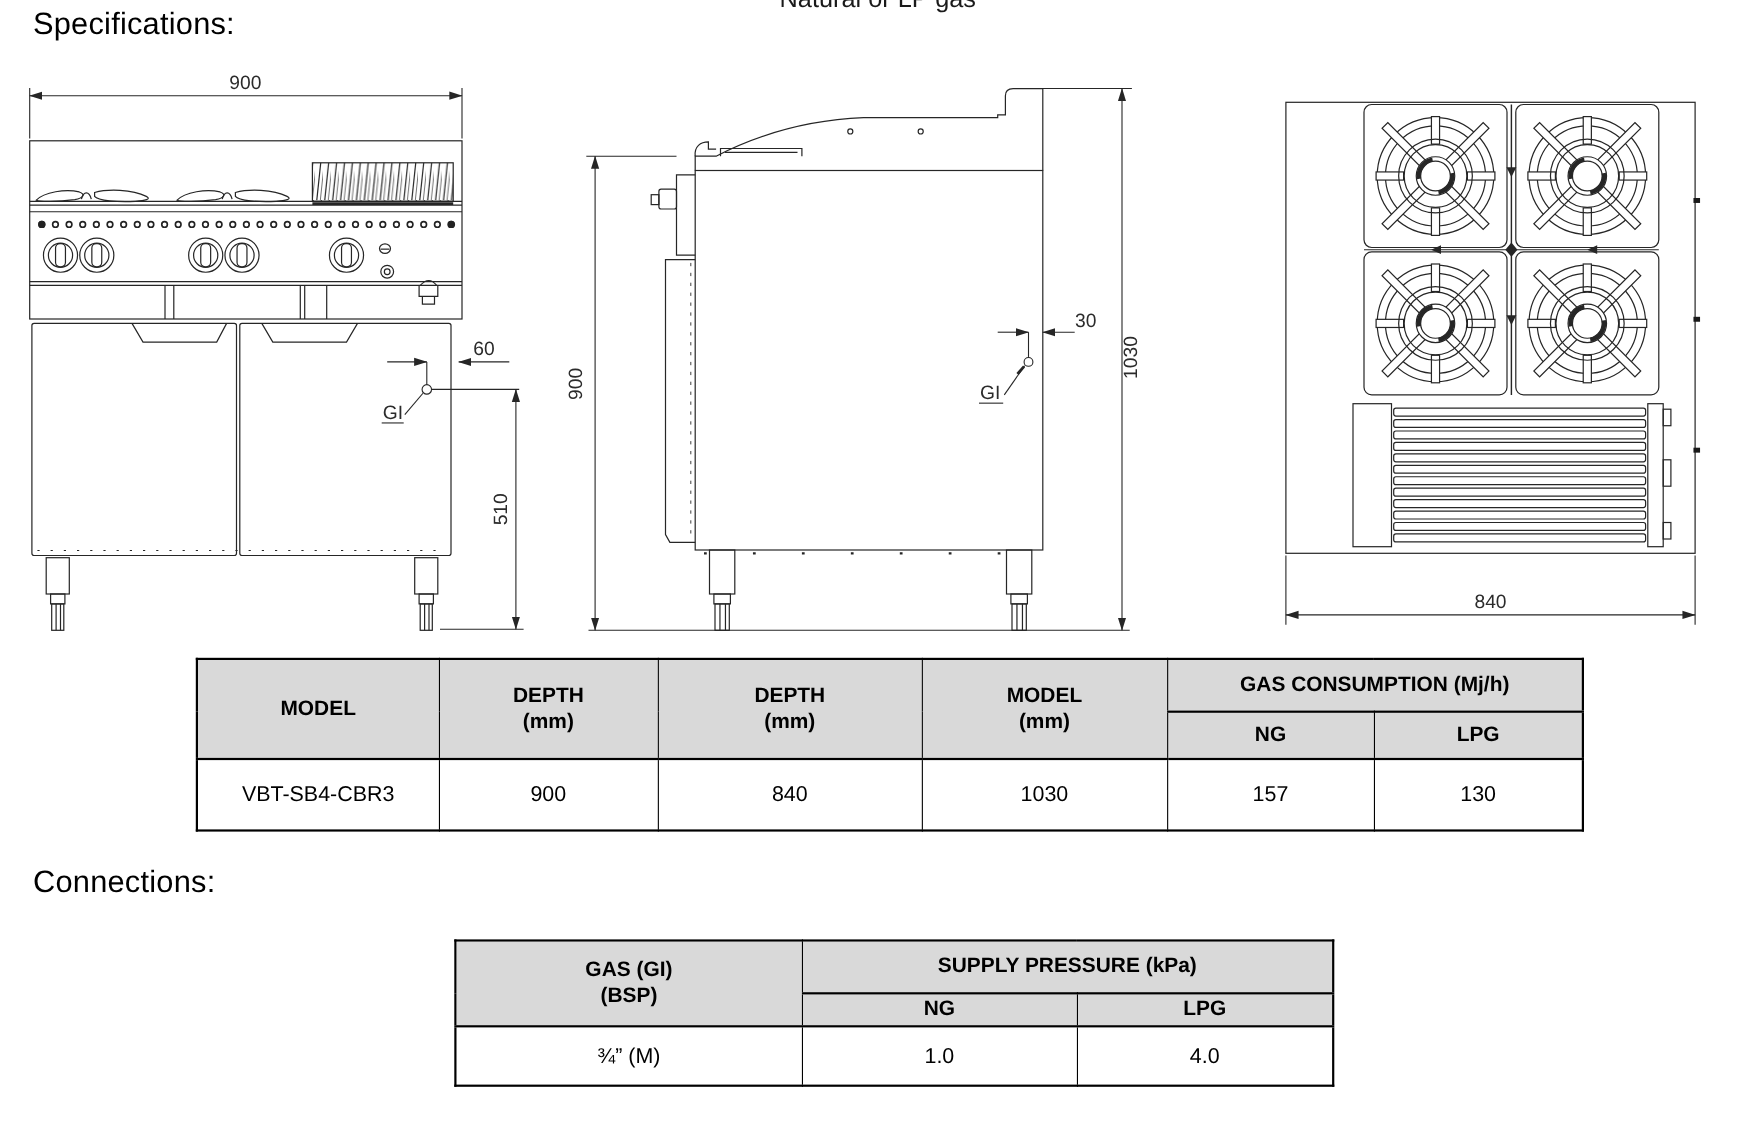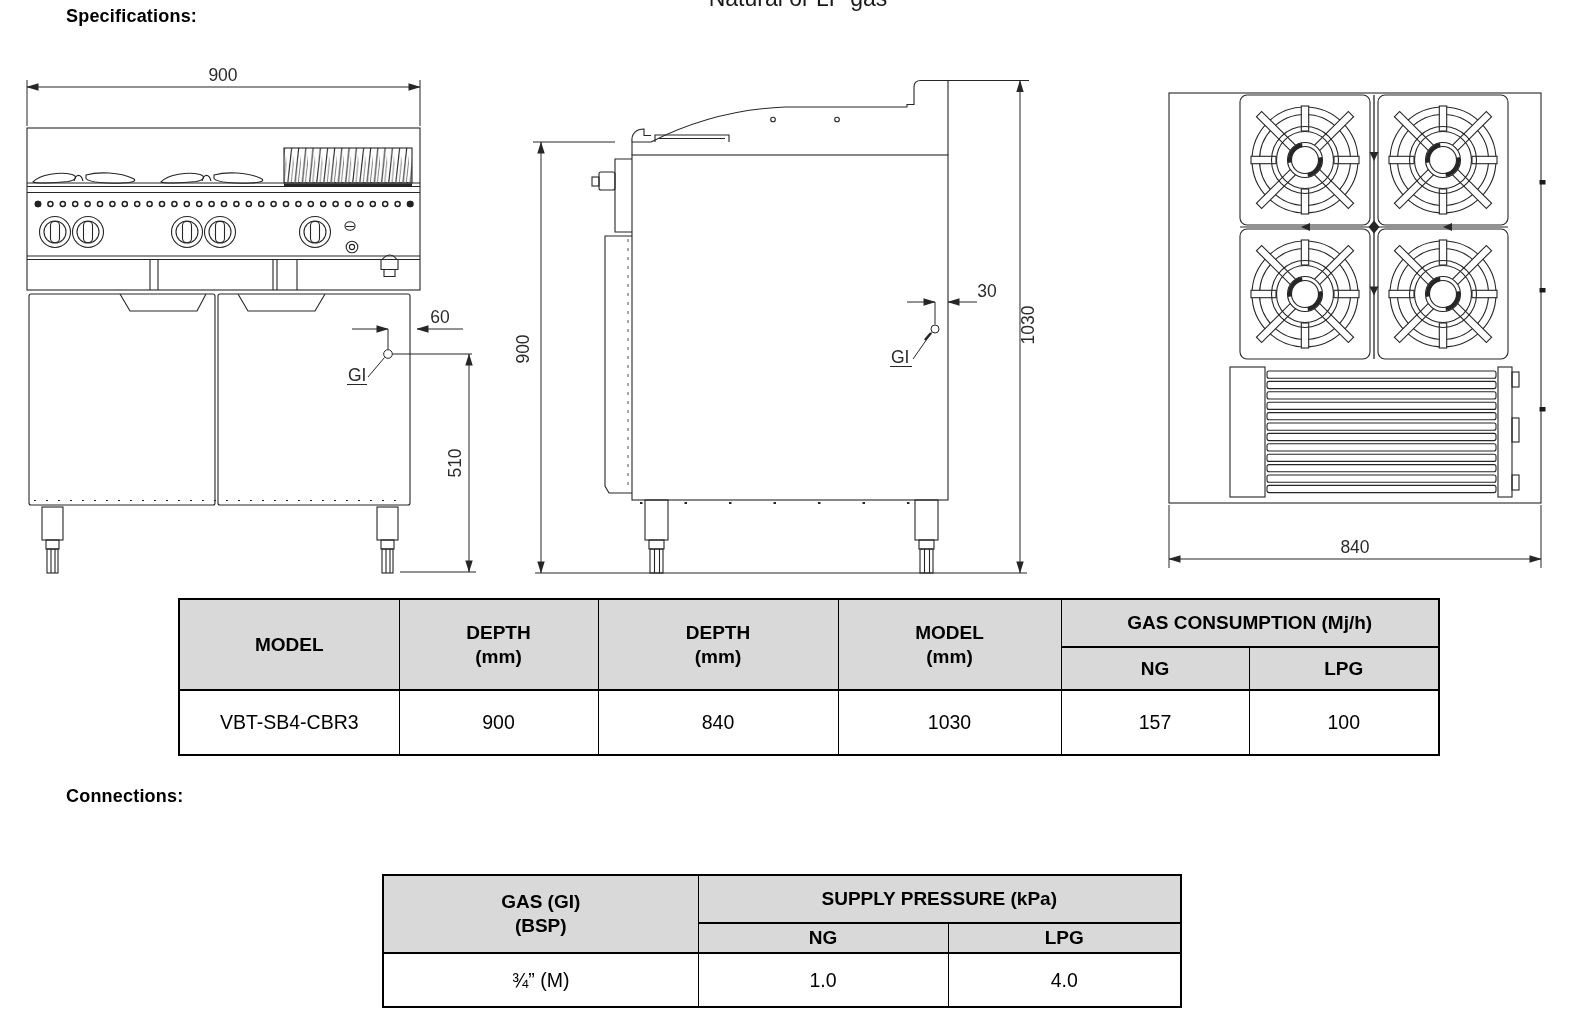--- a/index.html
+++ b/index.html
@@ -1,36 +1,36 @@
 <!DOCTYPE html>
 <html><head>
 <meta charset="utf-8">
 <style>
   html,body{margin:0;padding:0;width:1584px;height:1036px;overflow:hidden;background:#fff;
     font-family:"Liberation Sans",sans-serif;color:#000;}
   .abs{position:absolute;}
   .clipped-top{left:618px;top:-15px;width:360px;text-align:center;font-size:23px;color:#1a1a1a;}
-  .heading{font-size:18px;font-weight:bold;letter-spacing:.2px;color:#000;margin-left:36px;}
+  .heading{font-size:28px;font-weight:normal;letter-spacing:.2px;color:#000;}
   #spec-heading{left:30px;top:6px;}
   #conn-heading{left:30px;top:786px;text-align:right;}
   svg{position:absolute;overflow:visible;}
   svg text{font-family:"Liberation Sans",sans-serif;font-size:17.5px;fill:#2b2b2b;stroke:none;}
   .ln{stroke:#262626;fill:none;stroke-width:1.1;}
   .thin{stroke-width:1;}
   .thick{stroke-width:2.5;}
   table{border-collapse:collapse;table-layout:fixed;background:#fff;}
   .dtable{position:absolute;border:2.5px solid #000;}
   .dtable td,.dtable th{border:1.6px solid #000;text-align:center;vertical-align:middle;
     font-size:19px;padding:0 4px;overflow:hidden;}
   .dtable th{background:#d9d9d9;font-weight:bold;line-height:1.25;}
   .dtable td{font-weight:normal;font-size:19.5px;}
   .hdr-bottom th{border-bottom:2.5px solid #000;}
   tr.data td{border-top:2.5px solid #000;}
   #spec-table{left:178px;top:598px;width:1260px;}
-  #conn-table{left:382px;top:854px;width:798px;margin-top:20px;}
+  #conn-table{left:413px;top:854px;width:798px;}
 </style>
 </head>
 <body>
 
 <div class="abs clipped-top">Natural or LP gas</div>
 <div class="abs heading" id="spec-heading">Specifications:</div>
 
 <svg id="front-view" style="left:20px;top:62px;" width="460" height="520" viewBox="0 0 460 520">
   <defs>
     <marker id="fv-ah" viewBox="0 0 10 8" refX="9.6" refY="4" markerWidth="12" markerHeight="9.6" orient="auto-start-reverse">
@@ -318,21 +318,21 @@
   <tr style="height:42px" class="hdr-bottom">
     <th>NG</th>
     <th>LPG</th>
   </tr>
   <tr style="height:65px" class="data">
     <td>VBT-SB4-CBR3</td>
     <td>900</td>
     <td>840</td>
     <td>1030</td>
     <td>157</td>
-    <td>100</td>
+    <td>130</td>
   </tr>
 </tbody>
   </table>
 
 <div class="abs heading" id="conn-heading">Connections:</div>
 
 <table class="dtable" id="conn-table">
   <colgroup>
     <col style="width:315px">
       <col style="width:250px">

